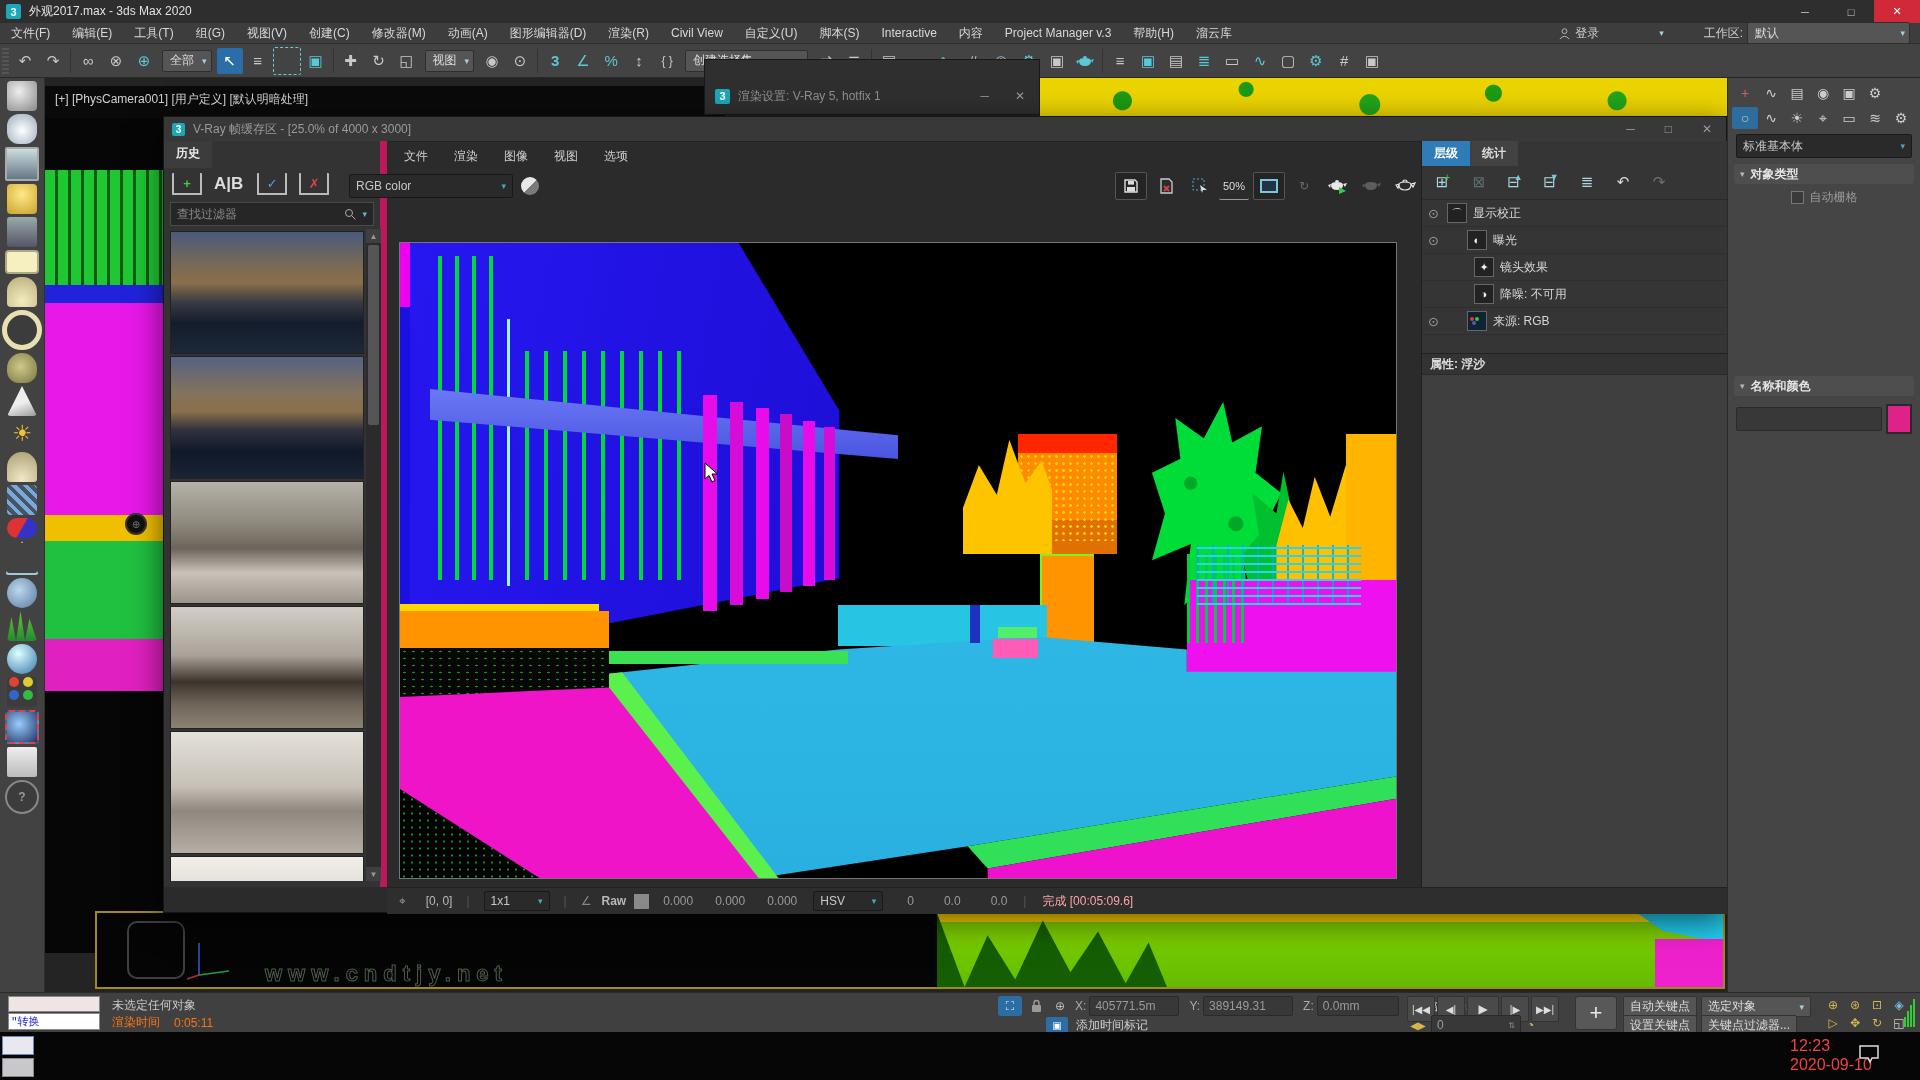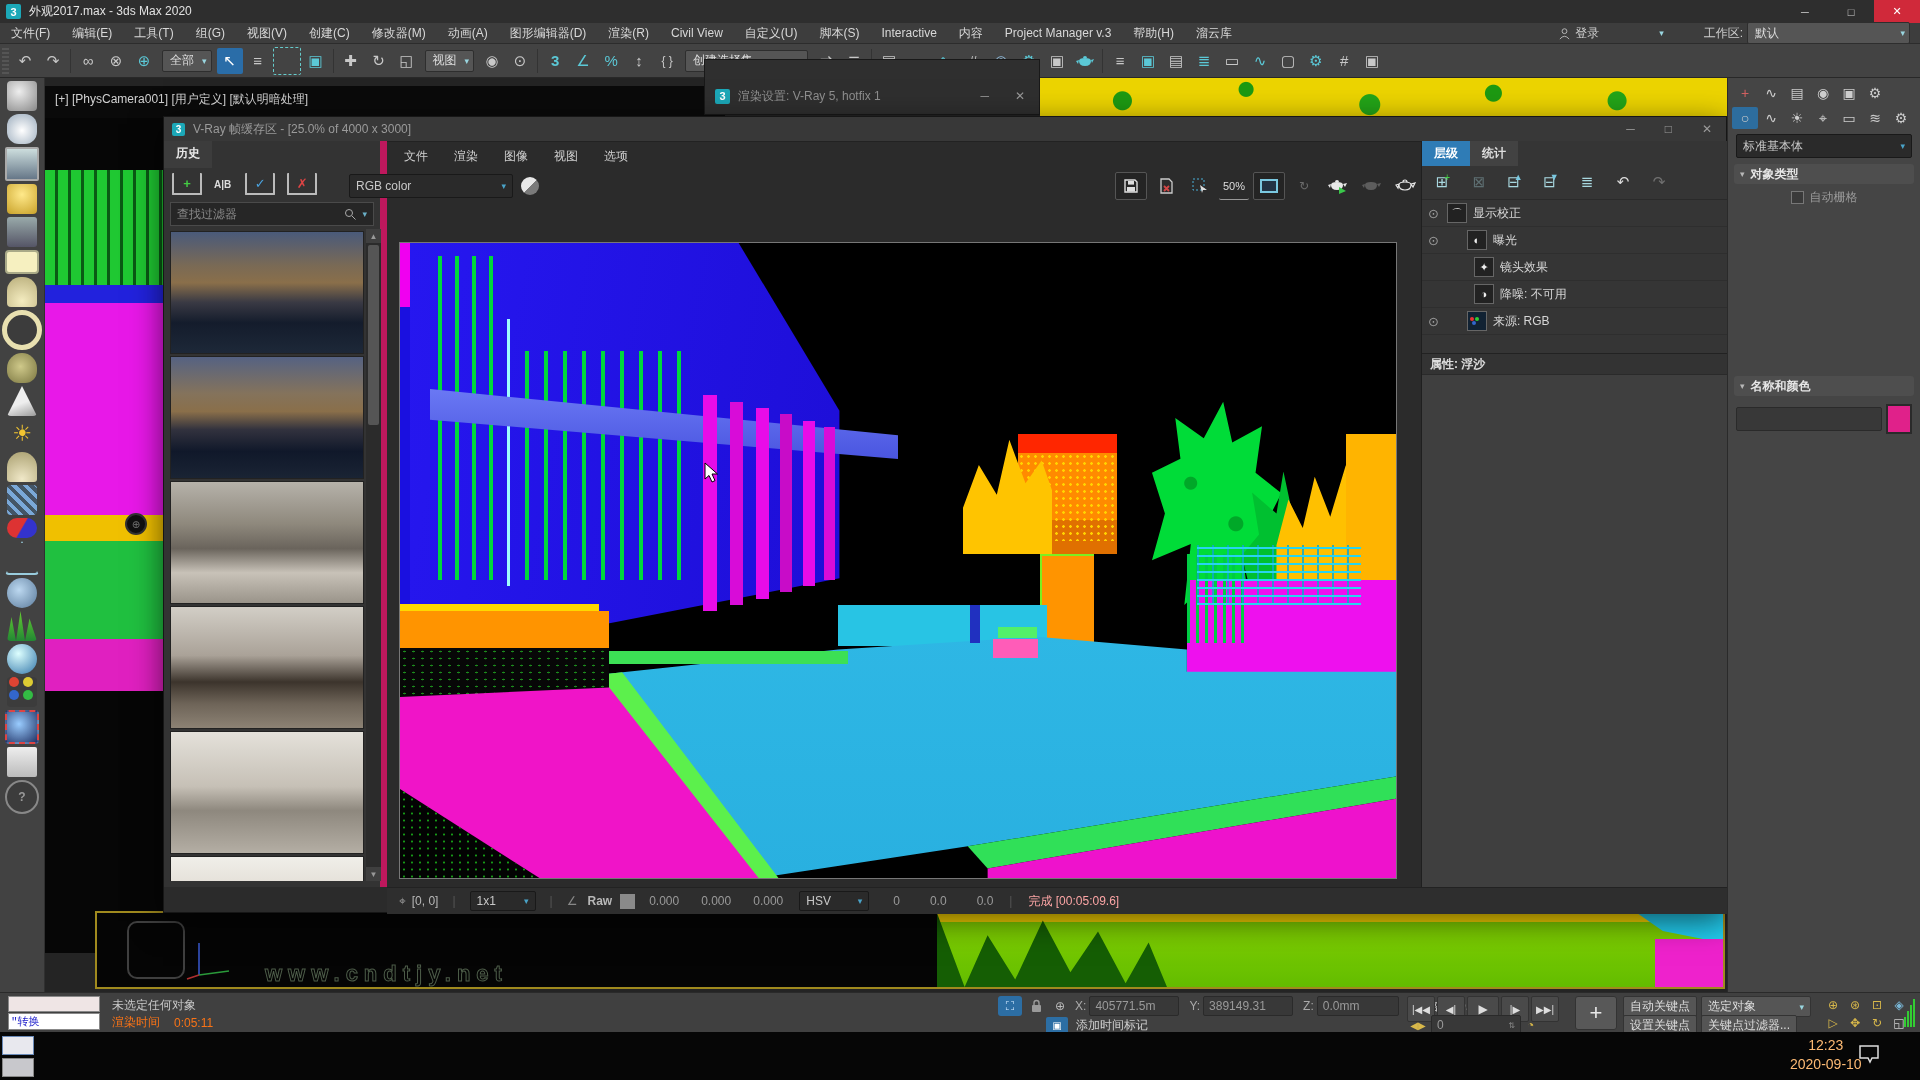--- a/index.html
+++ b/index.html
@@ -264,21 +264,21 @@
       <span style="color:#9a9a9a;margin-right:30px">□</span>
       <span style="color:#9a9a9a;margin-right:14px">✕</span>
     </div>
 
     <div class="r hist" style="left:0;top:24px;width:223px;height:746px">
       <span class="htab">历史</span>
       <div class="row" style="height:32px;padding-left:8px">
         <span class="hico">
             <span style="color:#4c4">+</span>
           </span>
-        <span style="color:#ddd;font-weight:bold;margin-right:14px;font-size:10px">A|B</span>
+        <span style="color:#ddd;font-weight:bold;margin-right:14px;font-size:17px">A|B</span>
         <span class="hico">
             <span style="color:#4aa3e0">✓</span>
           </span>
         <span class="hico">
             <span style="color:#d44">✗</span>
           </span>
       </div>
       <div class="row search" style="margin:2px 6px">
         <span style="flex:1">查找过滤器</span>
         <svg width="12" height="12" viewBox="0 0 12 12">
@@ -457,21 +457,21 @@
           <span style="width:4px;height:4px;border-radius:50%;background:#e33;box-shadow:5px 0 0 #3c3,2px 4px 0 #36c;display:inline-block;margin:-4px 5px 0 -5px"></span>
         </span>
         <span>来源: RGB</span>
       </div>
       <div class="r" style="left:0;top:212px;width:307px;height:22px;background:#333;border-top:1px solid #222;border-bottom:1px solid #2a2a2a;display:flex;align-items:center;padding-left:8px;font-weight:bold;color:#ddd">属性: 浮沙</div>
       <div class="r" style="left:0;top:234px;width:307px;height:512px;background:#3f3f3f"></div>
     </div>
 
     <div class="r row" style="left:223px;top:770px;width:1341px;height:27px;background:#2e2e2e;border-top:1px solid #222;color:#b8b8b8">
       <span style="margin-left:12px;color:#999">⌖</span>
-      <span style="margin-left:6px">[0, 0]</span>
+      <span style="margin-left:20px">[0, 0]</span>
       <span style="margin:0 14px;color:#555">|</span>
       <span class="drop" style="width:52px;height:18px">
           <span>1x1</span>
           <span style="color:#4aa3c8;font-size:9px">▾</span>
         </span>
       <span style="margin:0 14px;color:#555">|</span>
       <span style="color:#888">∠</span>
       <span style="margin-left:10px;font-weight:bold">Raw</span>
       <span style="width:15px;height:15px;background:#8a8a8a;margin-left:8px;display:inline-block"></span>
       <span style="margin-left:14px;color:#9a9a9a">0.000</span>
@@ -603,21 +603,21 @@
       <span style="width:2px;height:10px;background:#3c3;margin-right:1px;display:inline-block"></span>
         <span style="width:2px;height:16px;background:#3c3;margin-right:1px;display:inline-block"></span>
         <span style="width:2px;height:22px;background:#3c3;margin-right:1px;display:inline-block"></span>
         <span style="width:2px;height:28px;background:#3c3;display:inline-block"></span>
     </div>
   </div>
 
   <div class="r" style="left:0;top:1032px;width:1920px;height:48px;background:#060606">
     <div class="r" style="left:2px;top:4px;width:32px;height:19px;background:#e8e8ee;border:1px solid #6a8ab8"></div>
     <div class="r" style="left:2px;top:26px;width:32px;height:19px;background:#c8c8cc;border:1px solid #888"></div>
-    <div class="r" style="left:1790px;top:4px;text-align:center;color:#fdba74;font-size:14px;line-height:19px">
+    <div class="r" style="left:1790px;top:4px;text-align:left;color:#ef4444;font-size:16px;line-height:19px">
       <div>12:23</div>
       <div>2020-09-10</div>
     </div>
     <svg class="r" style="left:1858px;top:12px" width="22" height="20" viewBox="0 0 22 20">
       <path d="M2 2 h18 v12 h-6 l-2 4 -2 -4 H2 Z" fill="none" stroke="#ddd" stroke-width="1.5"></path>
     </svg>
   </div>
 
 </div>
 

